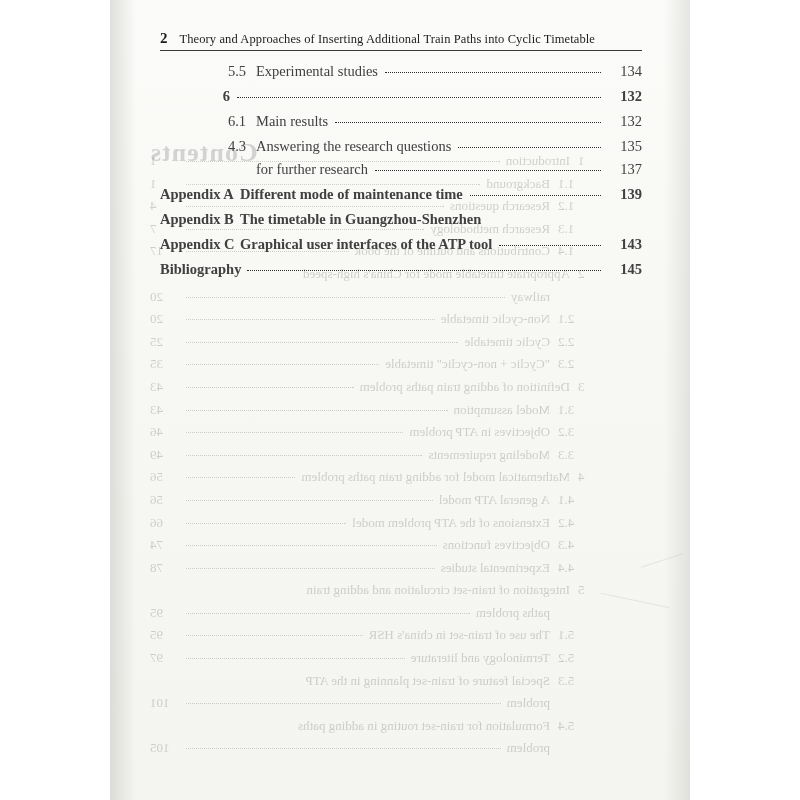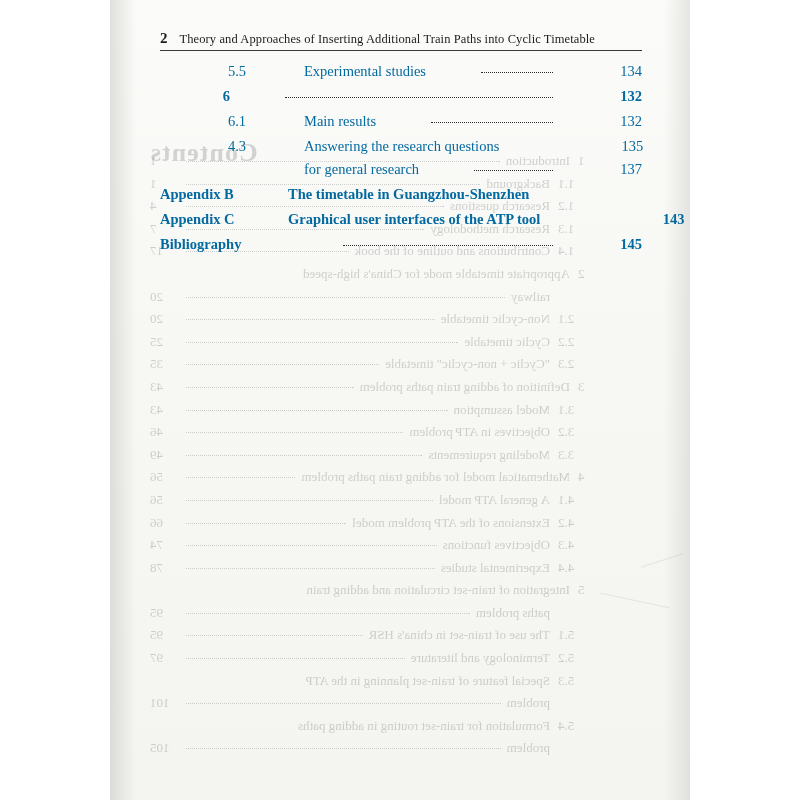--- a/index.html
+++ b/index.html
@@ -77,24 +77,23 @@
   .toc {
     position: absolute;
     left: 160px;
     top: 60px;
     width: 482px;
   }
   .row {
     display: flex;
     align-items: baseline;
     font-size: 14.5px;
-    color: #0369a1;
+    color: #404040;
     line-height: 23px;
     margin-bottom: 2px;
-    gap: 48px;
   }
   .num {
     flex: 0 0 auto;
     text-align: right;
     white-space: pre;
   }
   .title {
     flex: 0 0 auto;
     padding-left: 10px;
     white-space: pre;
@@ -368,23 +367,29 @@
         <span class="page-no">132</span>
       </div>
       <div class="row ind-sub">
         <span class="num">4.3</span>
         <span class="title">Answering the research questions</span>
         <span class="dots"></span>
         <span class="page-no">135</span>
       </div>
       <div class="row ind-sub cont">
         <span class="num"></span>
-        <span class="title">for general research</span>
+        <span class="title">for further research</span>
         <span class="dots"></span>
         <span class="page-no">137</span>
+      </div>
+      <div class="row ind-app bold">
+        <span class="num">Appendix A</span>
+        <span class="title">Different mode of maintenance time</span>
+        <span class="dots"></span>
+        <span class="page-no">139</span>
       </div>
       <div class="row ind-app bold nodots">
         <span class="num">Appendix B</span>
         <span class="title">The timetable in Guangzhou-Shenzhen</span>
         <span class="dots"></span>
         <span class="page-no"></span>
       </div>
       <div class="row ind-app bold">
         <span class="num">Appendix C</span>
         <span class="title">Graphical user interfaces of the ATP tool</span>

